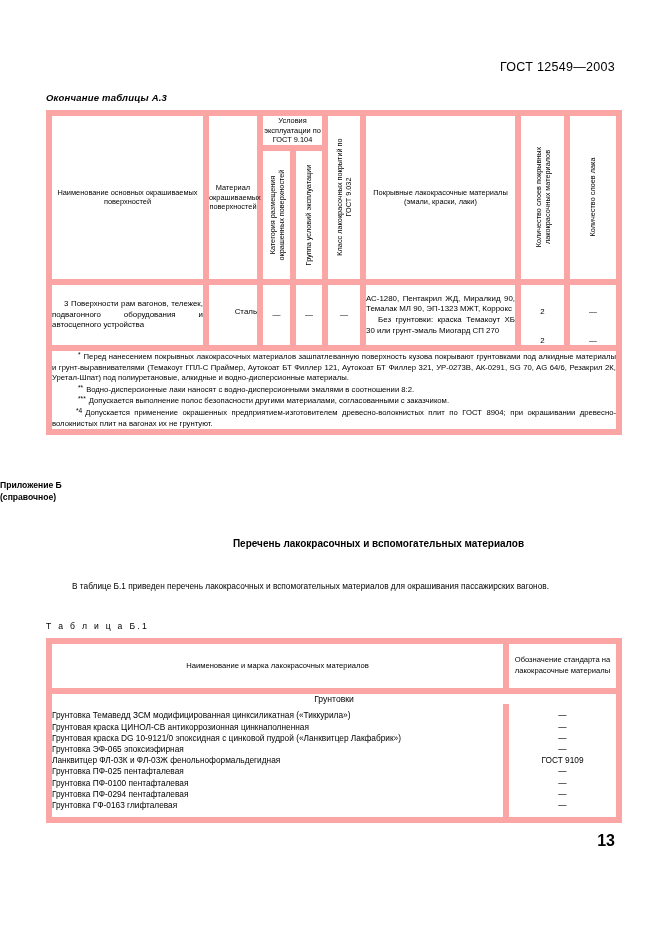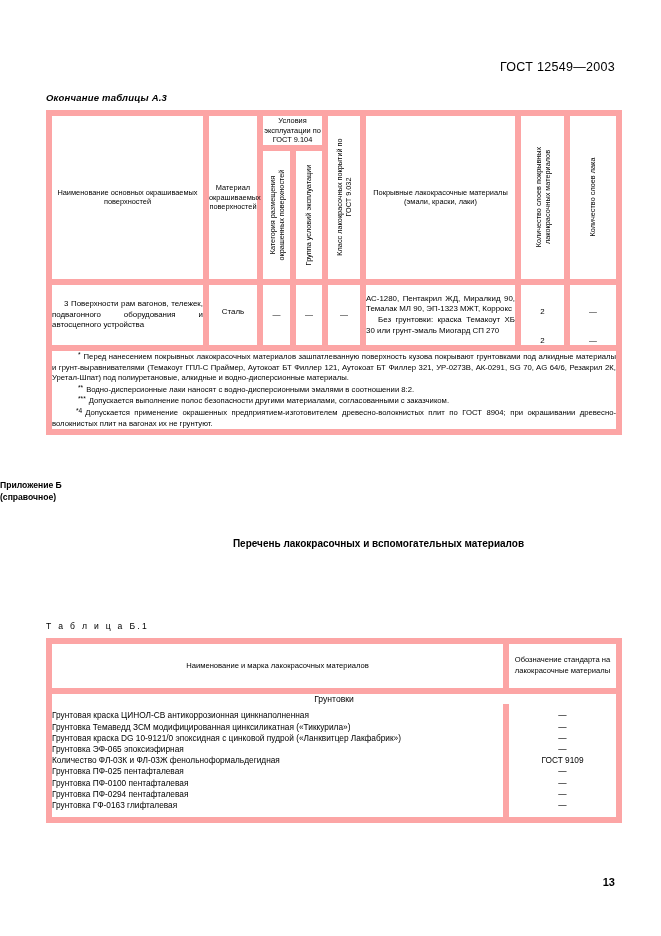--- a/index.html
+++ b/index.html
@@ -106,21 +106,21 @@
     padding: 4px 4px 4px 4px;
     vertical-align: top;
     font-size: 7.9px;
     line-height: 1.34;
   }
   .body-cell.just {
     text-align: justify;
     text-align-last: left;
   }
   .body-cell.ctr {
-    text-align: center;
+    text-align: right;
     vertical-align: top;
     padding-top: 22px;
   }
   .dash-cell {
     text-align: center;
     vertical-align: top;
     padding-top: 5px;
     font-size: 8px;
   }
   .indent1 { text-indent: 12px; }
@@ -246,23 +246,22 @@
   .b1-tail td {
     border-top: none !important;
     height: 6px;
   }
 
   
   .page-num {
     position: absolute;
     right: 46px;
     top: 832px;
-    font-size: 11px;
+    font-size: 16px;
     font-weight: bold;
-    margin-top: 44px;
   }
 </style>
 </head>
 <body>
 
 <div class="page">
 
   <div class="doc-header">ГОСТ 12549—2003</div>
 
   <div class="tbl-a3-caption">Окончание таблицы А.3</div>
@@ -340,20 +339,21 @@
 
   <div class="app-title a">
     <div>Приложение Б</div>
     <div>(справочное)</div>
   </div>
 
   <div class="hdr-main">
     <div>Перечень лакокрасочных и вспомогательных материалов</div>
   </div>
 
+  <div class="intro-par"><span class="ind"></span><span>В таблице Б.1 приведен перечень лакокрасочных и вспомогательных материалов для окрашивания пассажирских вагонов.</span></div>
 
   <div class="tbl-b1-caption">Т а б л и ц а   Б.1</div>
 
   <div class="tbl-b1-wrap">
     <table class="gost tbl-b1 outer-frame">
       <colgroup>
         <col style="width:457px">
         <col style="width:113px">
       </colgroup>
 
@@ -366,37 +366,37 @@
       <tr>
         <td class="b1-section" colspan="2" style="border-bottom:none">Грунтовки</td>
       </tr>
 
       <tr class="b1-spacer">
         <td></td>
         <td></td>
       </tr>
 
       <tr>
+        <td class="b1-name">Грунтовка Темаведд ЗСМ модифицированная цинксиликатная («Тиккурила»)</td>
+        <td class="b1-std">—</td>
+      </tr>
+      <tr>
         <td class="b1-name">Грунтовая краска ЦИНОЛ-СВ антикоррозионная цинкнаполненная</td>
         <td class="b1-std">—</td>
       </tr>
       <tr>
-        <td class="b1-name">Грунтовка Темаведд ЗСМ модифицированная цинксиликатная («Тиккурила»)</td>
-        <td class="b1-std">—</td>
-      </tr>
-      <tr>
         <td class="b1-name">Грунтовая краска DG 10-9121/0 эпоксидная с цинковой пудрой («Ланквитцер Лакфабрик»)</td>
         <td class="b1-std">—</td>
       </tr>
       <tr>
         <td class="b1-name">Грунтовка ЭФ-065 эпоксиэфирная</td>
         <td class="b1-std">—</td>
       </tr>
       <tr>
-        <td class="b1-name">Количество ФЛ-03К и ФЛ-03Ж фенольноформальдегидная</td>
+        <td class="b1-name">Ланквитцер ФЛ-03К и ФЛ-03Ж фенольноформальдегидная</td>
         <td class="b1-std">ГОСТ 9109</td>
       </tr>
       <tr>
         <td class="b1-name">Грунтовка ПФ-025 пентафталевая</td>
         <td class="b1-std">—</td>
       </tr>
       <tr>
         <td class="b1-name">Грунтовка ПФ-0100 пентафталевая</td>
         <td class="b1-std">—</td>
       </tr>

